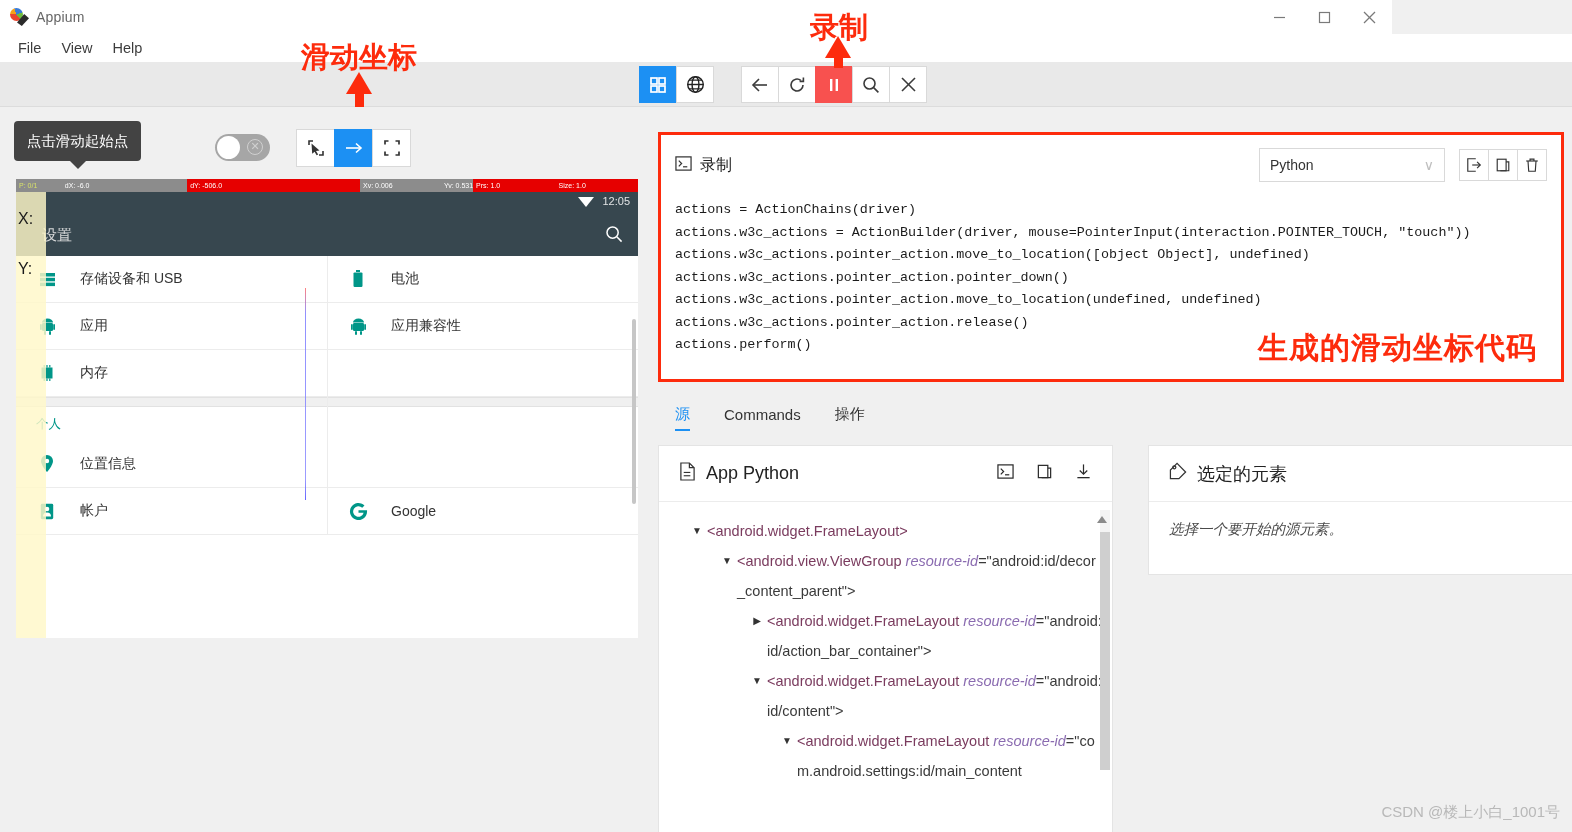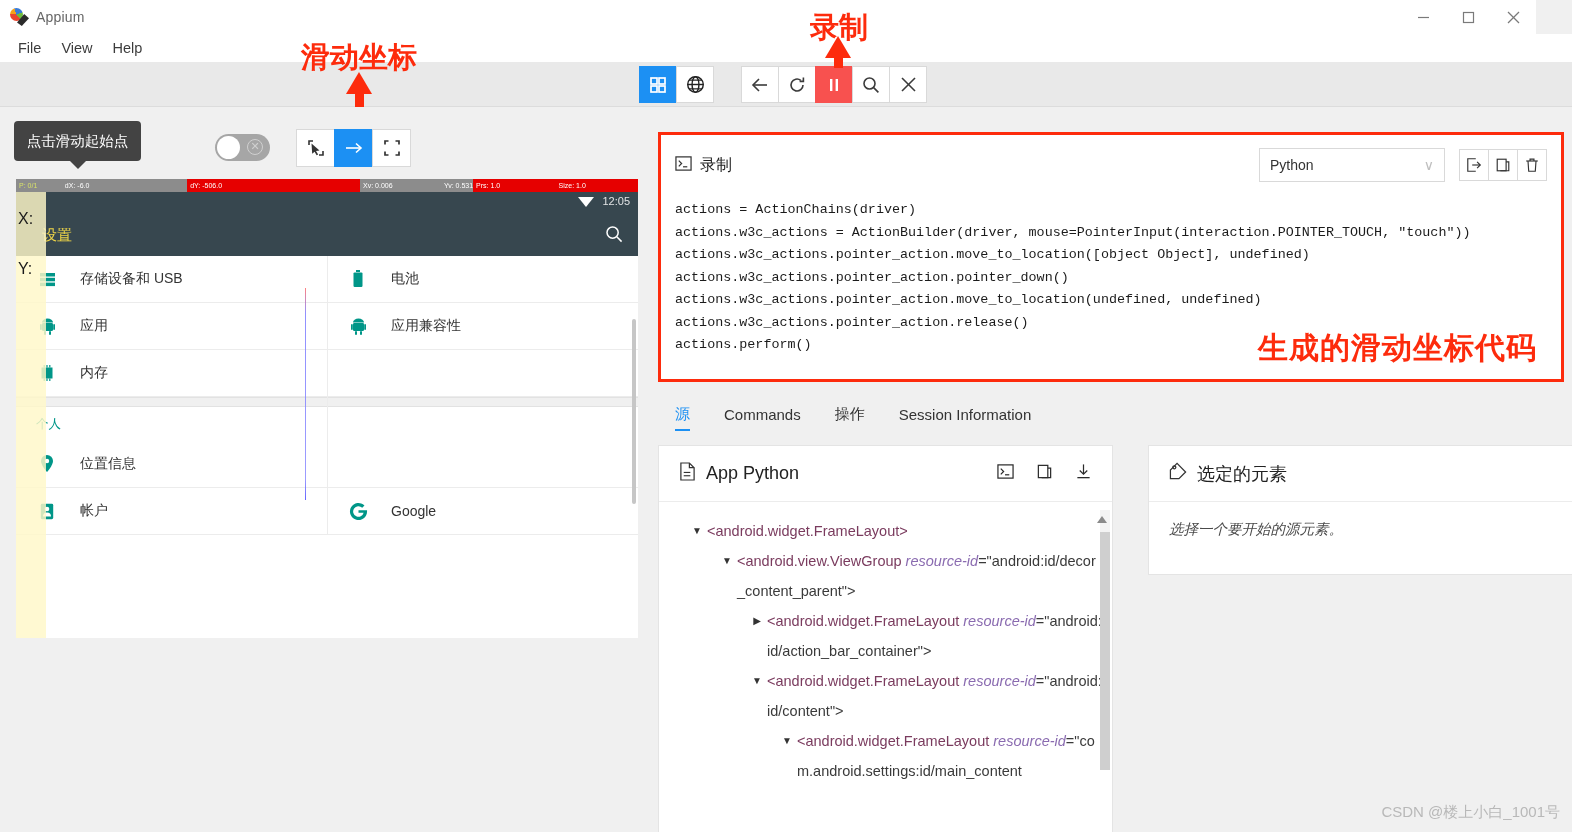--- a/index.html
+++ b/index.html
@@ -5,21 +5,21 @@
   * { box-sizing: border-box; margin: 0; padding: 0; }
   html, body {
     width: 1572px; height: 832px;
     font-family: "Liberation Sans", "DejaVu Sans", sans-serif;
     background: #f0f0f0; overflow: hidden;
   }
   #app { position: relative; width: 1572px; height: 832px; background: #f0f0f0; }
 
   
   .titlebar {
-    position: absolute; left: 0; top: 0; width: 1536px; height: 34px;
+    position: absolute; left: 0; top: 0; width: 1392px; height: 34px;
     background: #ffffff; display: flex; align-items: center;
   }
   .titlebar .appicon {
     width: 18px; height: 18px; margin-left: 10px; margin-right: 8px;
     position: relative;
   }
   .titlebar .appicon .ball {
     position: absolute; left: 0; top: 0; width: 13px; height: 13px; border-radius: 50%;
     background:
       conic-gradient(from 200deg, #e8442e 0deg 70deg, #f2a11c 70deg 140deg,
@@ -111,21 +111,21 @@
     height: 22px; background: #37474f; position: relative;
   }
   .dev-statusbar .clock {
     position: absolute; right: 8px; top: 3px; font-size: 11px; color: #fff; opacity: .85;
   }
   .dev-statusbar .wifi {
     position: absolute; right: 44px; top: 5px; width: 0; height: 0;
     border-left: 8px solid transparent; border-right: 8px solid transparent; border-top: 10px solid #fff;
   }
   .dev-appbar {
-    height: 42px; background: #37474f; position: relative; color: #fde047;
+    height: 42px; background: #37474f; position: relative; color: #e5e5e5;
   }
   .dev-appbar .t { position: absolute; left: 26px; top: 12px; font-size: 15px; opacity: .92; }
   .dev-appbar .mag {
     position: absolute; right: 14px; top: 10px; width: 20px; height: 20px;
   }
   .dev-body { background: #fff; position: relative; }
   .dev-row {
     display: flex; height: 47px; border-bottom: 1px solid #ececec;
   }
   .dev-cell {
@@ -570,21 +570,20 @@
 
       <div class="code"><div>actions = ActionChains(driver)</div><div>actions.w3c_actions = ActionBuilder(driver, mouse=PointerInput(interaction.POINTER_TOUCH, ″touch″))</div><div>actions.w3c_actions.pointer_action.move_to_location([object Object], undefined)</div><div>actions.w3c_actions.pointer_action.pointer_down()</div><div>actions.w3c_actions.pointer_action.move_to_location(undefined, undefined)</div><div>actions.w3c_actions.pointer_action.release()</div><div>actions.perform()</div></div>
 
       <div class="annot-in-box">生成的滑动坐标代码</div>
     </div>
 
     <div class="tabs">
       <div class="tab active">源</div>
       <div class="tab">Commands</div>
       <div class="tab">操作</div>
-      <div class="tab">Session Information</div>
     </div>
 
     <div class="panel panel-src">
       <div class="panel-head">
         <div class="panel-title">
           <span>
             <svg width="17" height="19" viewBox="0 0 18 20">
               <path d="M2 1 h9 l5 5 v13 h-14 z" fill="none" stroke="#333" stroke-width="1.3"></path>
               <polyline points="11,1 11,6 16,6" fill="none" stroke="#333" stroke-width="1.3"></polyline>
               <line x1="5" y1="11" x2="12" y2="11" stroke="#333" stroke-width="1.2"></line>

